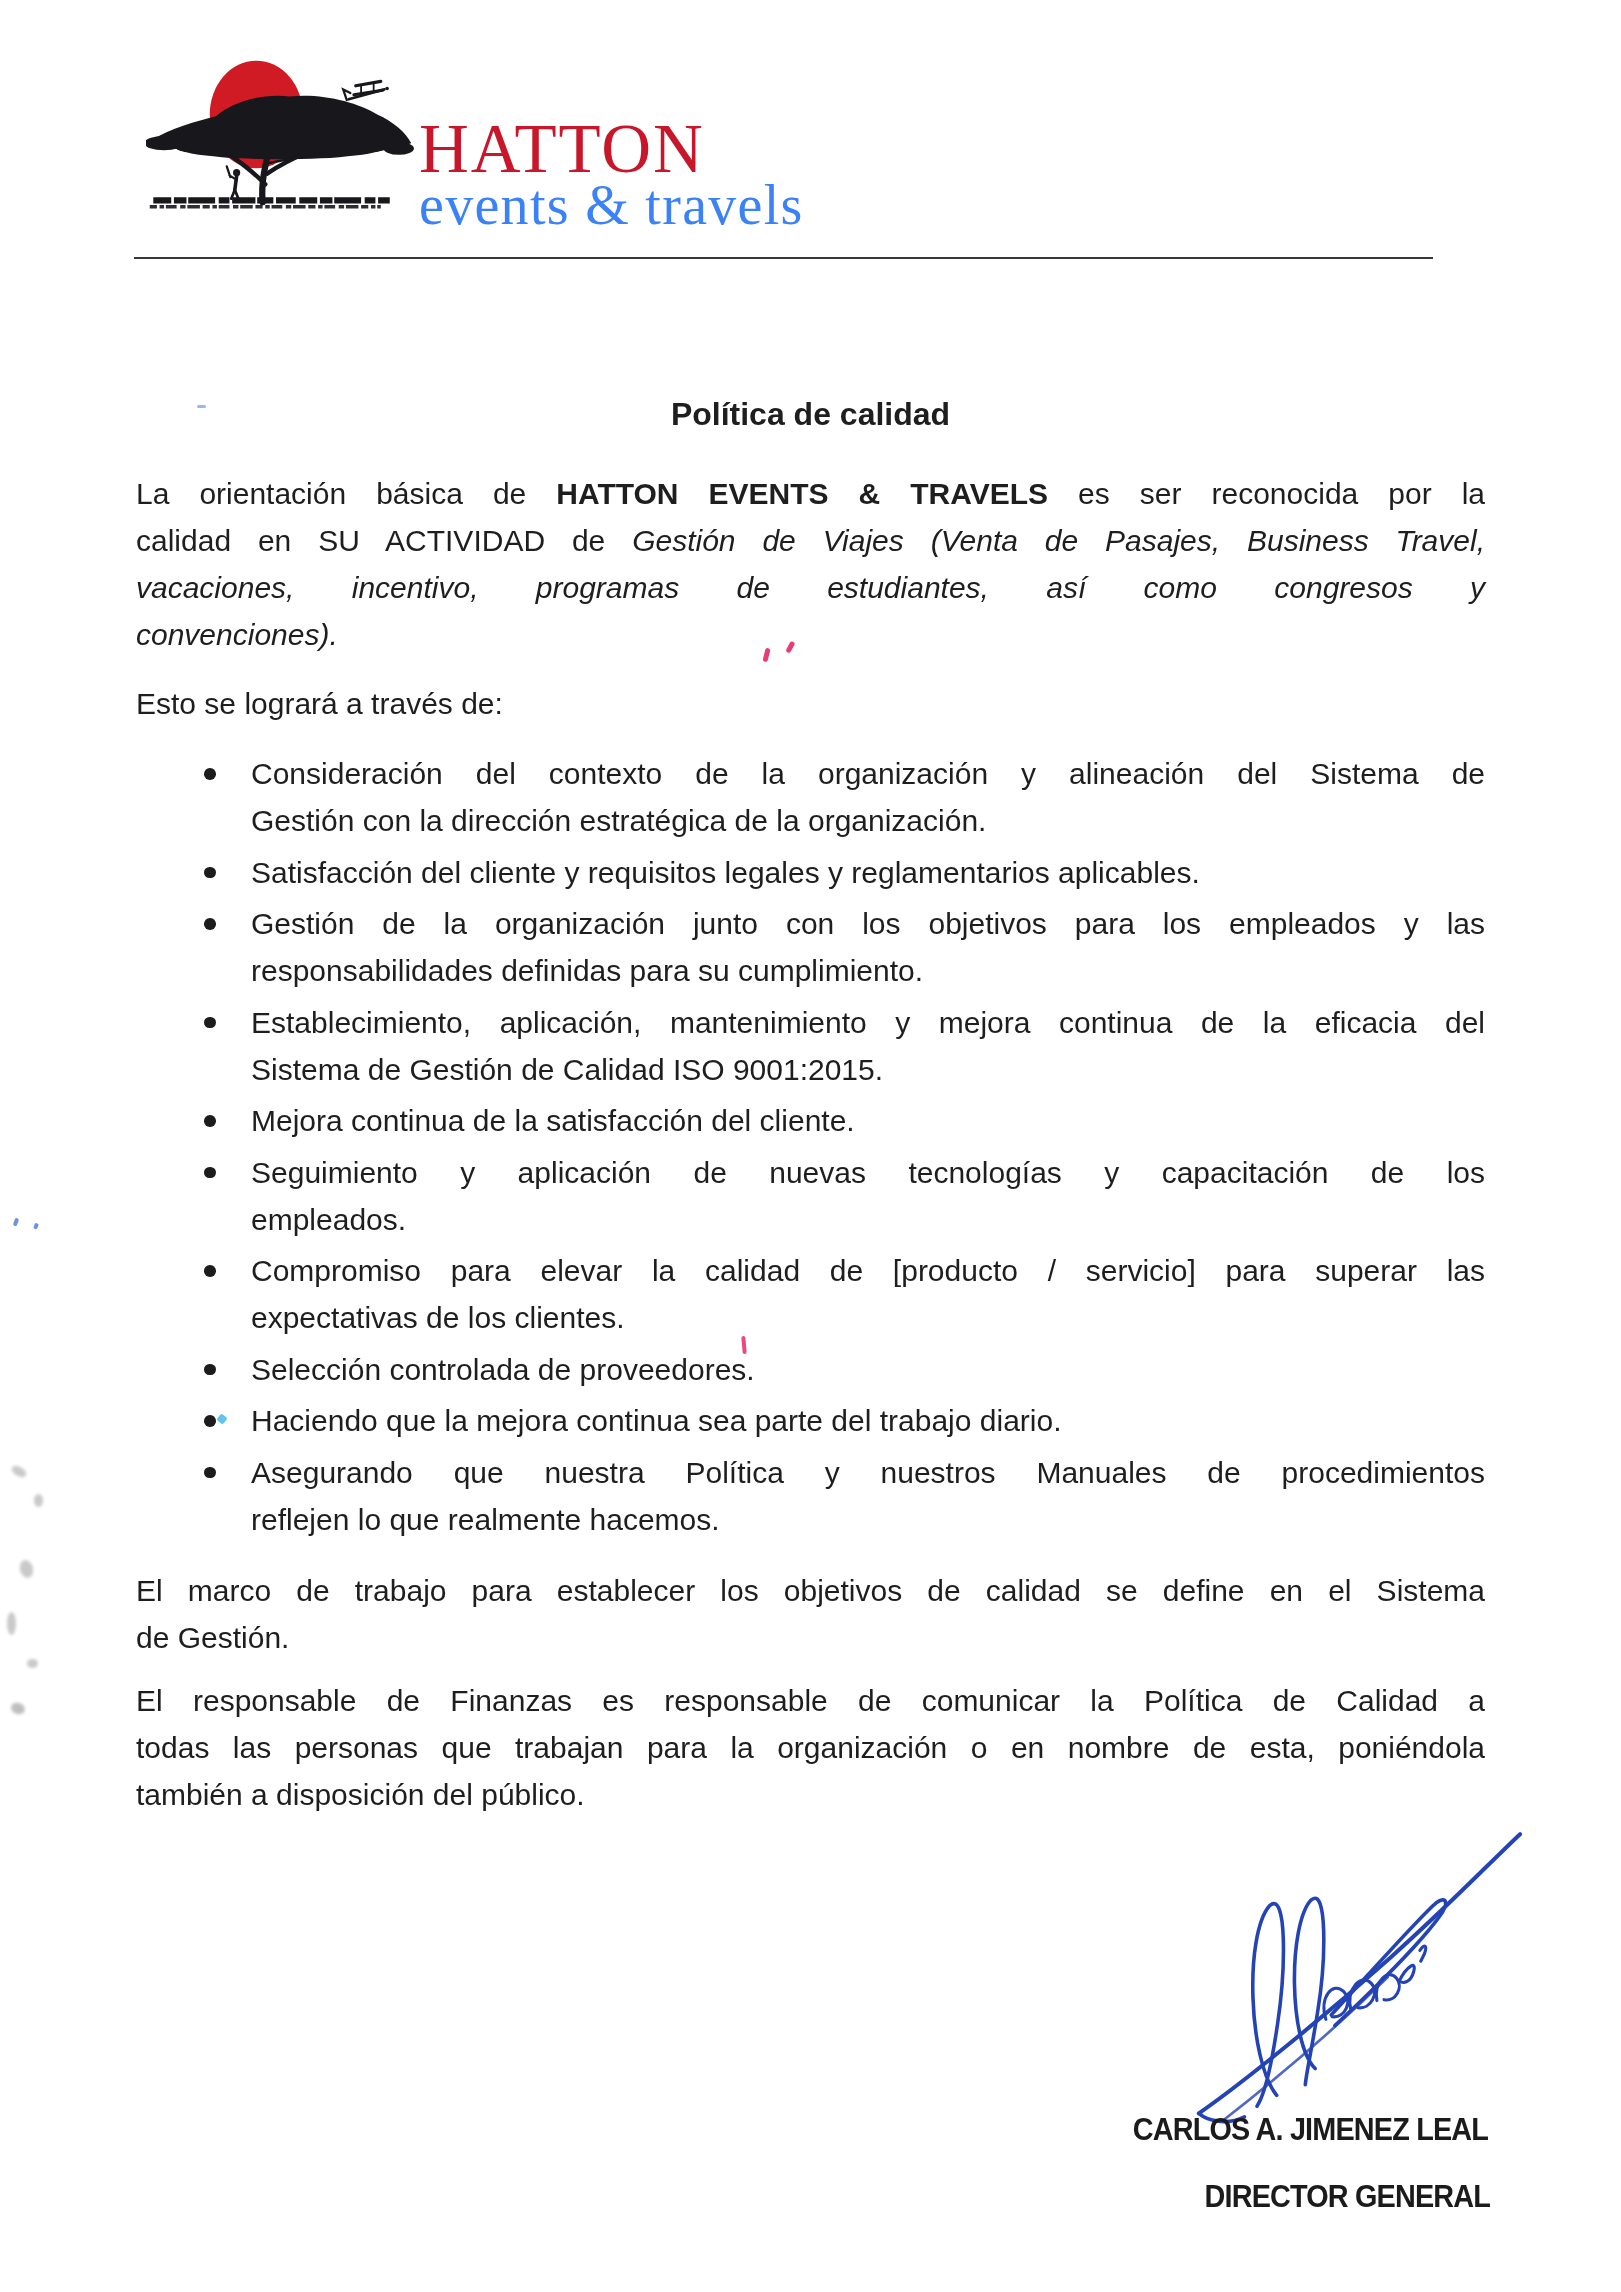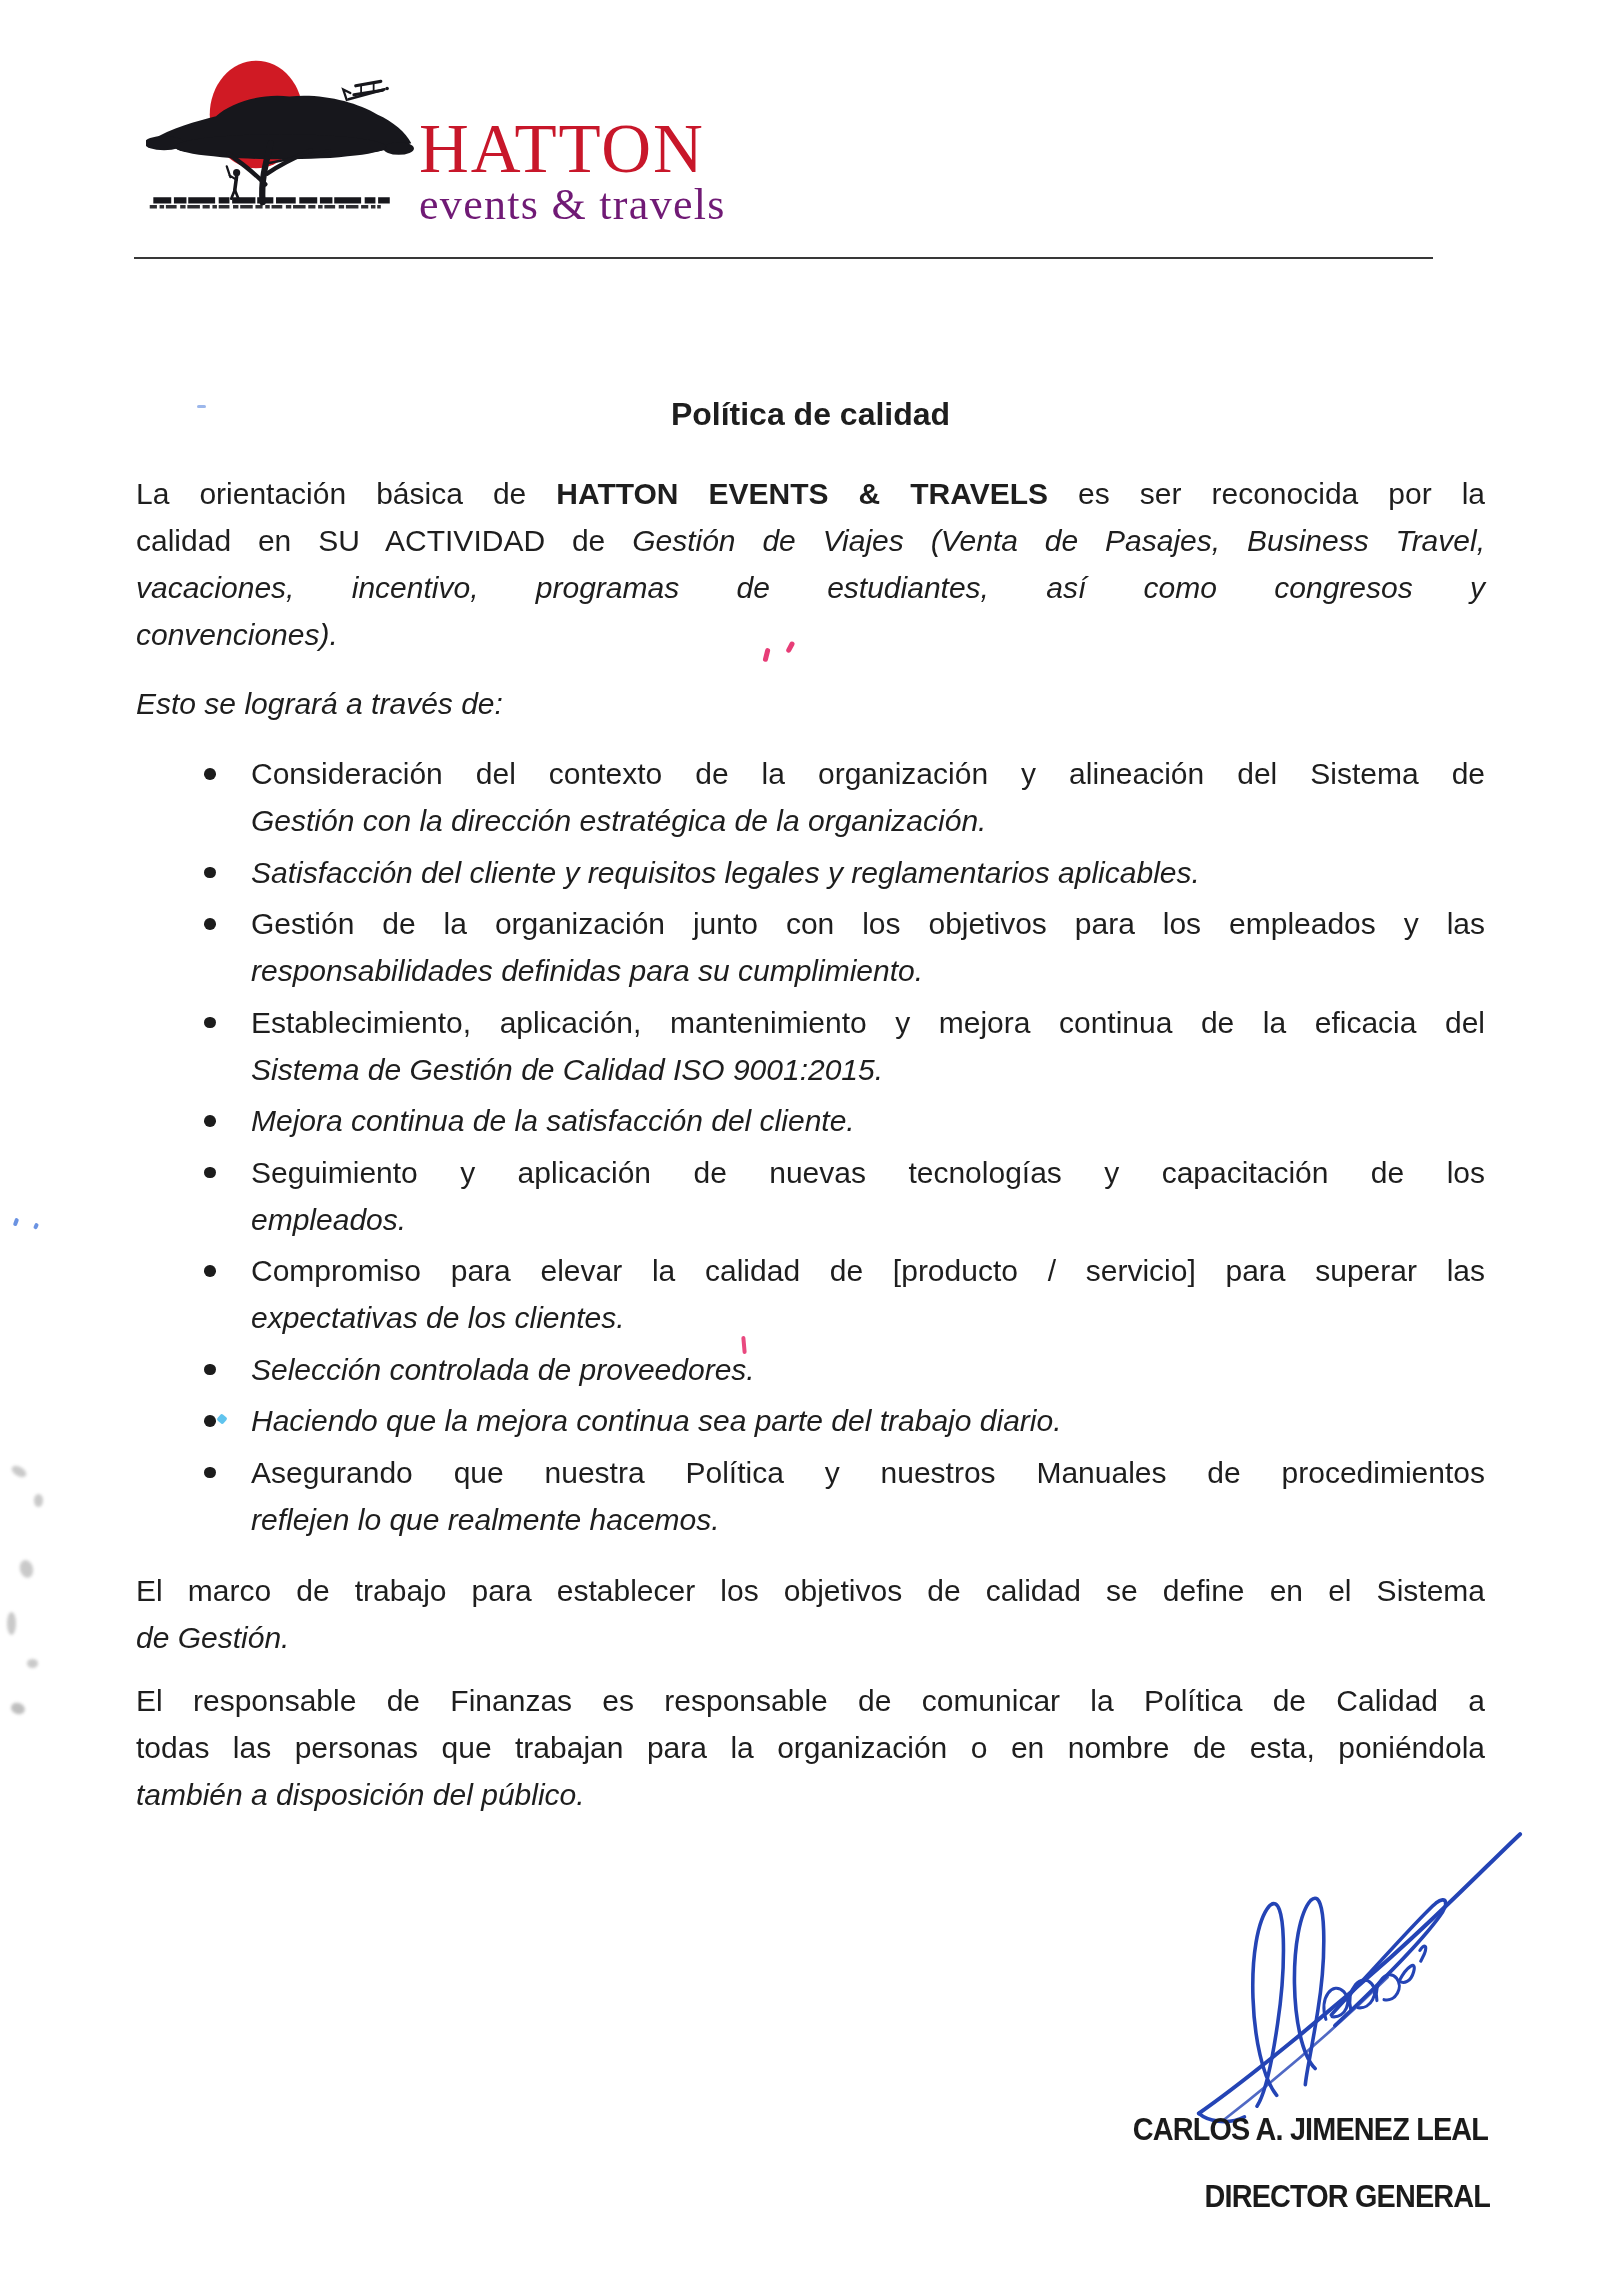--- a/index.html
+++ b/index.html
@@ -15,30 +15,30 @@
   .header{position:absolute;top:0;left:0;right:0;height:260px;}
   .logo-icon{position:absolute;left:146px;top:50px;width:269px;height:163px;}
   .brand-text{position:absolute;left:419px;top:113px;}
   .brand-name{
     font-family:"Liberation Serif","DejaVu Serif",serif;
     font-size:69px;line-height:72px;letter-spacing:1.8px;
     color:#c8172a;font-weight:400;
   }
   .brand-tagline{
     font-family:"Liberation Serif","DejaVu Serif",serif;
-    font-size:44px;line-height:56px;letter-spacing:1.3px;
-    color:#701a75;margin-top:-8px;
+    font-size:56px;line-height:56px;letter-spacing:1.3px;
+    color:#3b82f6;margin-top:-8px;
   }
   .rule{position:absolute;top:257px;left:134px;width:1299px;height:1.8px;background:#383838;}
   
   .content{position:absolute;top:260px;left:0;right:0;padding:0 136px;
     font-size:30px;line-height:47px;}
   .doc-title{font-size:32px;font-weight:bold;text-align:center;margin:131px 0 0 0;line-height:47px;}
   .jline{text-align:justify;text-align-last:justify;}
-  .lline{text-align:left;font-style:italic;}
+  .lline{text-align:left;}
   .b{font-weight:bold;}
   .i{font-style:italic;}
   .para{margin-top:32px;}
   .lead-in{margin-top:22.4px;}
   ul.policy-list{list-style:none;margin:23px 0 0 0;padding:0;}
   ul.policy-list li{position:relative;padding-left:115px;margin-bottom:4.5px;}
   ul.policy-list .dot{
     position:absolute;left:68px;top:18px;width:11.6px;height:11.6px;
     border-radius:50%;background:#1c1c1c;
   }

